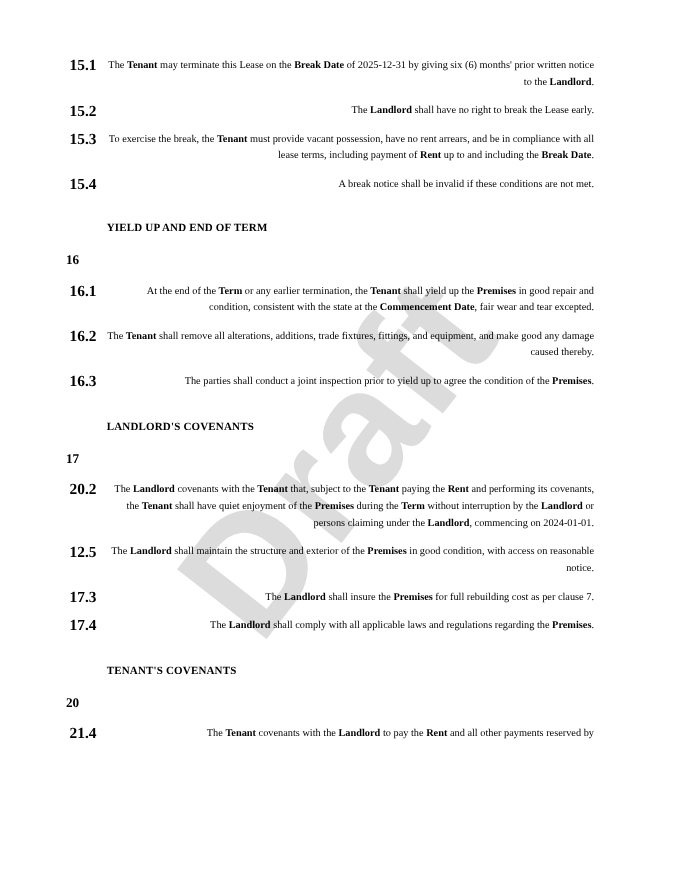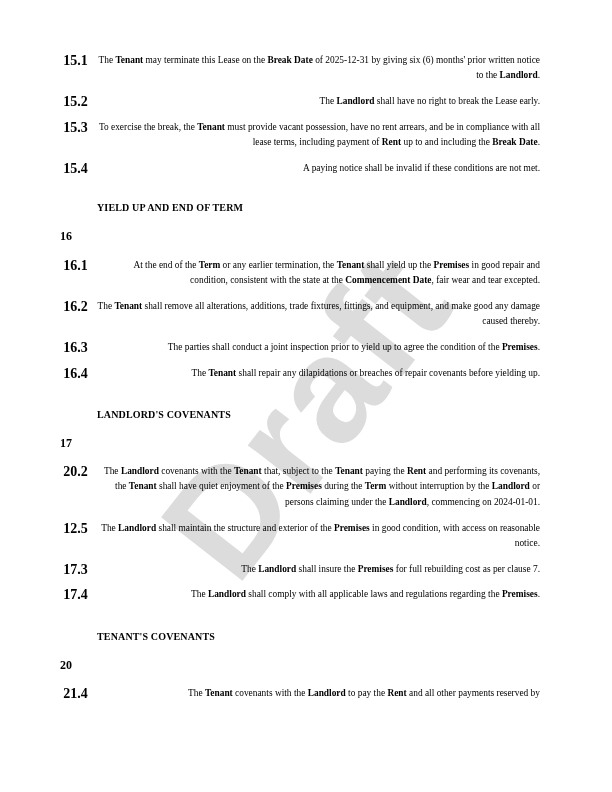--- a/index.html
+++ b/index.html
@@ -125,41 +125,37 @@
       <div class="clause">
         <div class="clause-num">15.2</div>
         <div class="clause-body"><span>The </span><b>Landlord</b><span> shall have no right to break the Lease early.</span></div>
       </div>
       <div class="clause">
         <div class="clause-num">15.3</div>
         <div class="clause-body"><span>To exercise the break, the </span><b>Tenant</b><span> must provide vacant possession, have no rent arrears, and be in compliance with all lease terms, including payment of </span><b>Rent</b><span> up to and including the </span><b>Break Date</b><span>.</span></div>
       </div>
       <div class="clause">
         <div class="clause-num">15.4</div>
-        <div class="clause-body"><span>A paying notice shall be invalid if these conditions are not met.</span></div>
+        <div class="clause-body"><span>A break notice shall be invalid if these conditions are not met.</span></div>
       </div>
       <div class="section-head first">
         <div class="sec-num">16</div>
         <div class="sec-title">YIELD UP AND END OF TERM</div>
       </div>
       <div class="clause">
         <div class="clause-num">16.1</div>
         <div class="clause-body"><span>At the end of the </span><b>Term</b><span> or any earlier termination, the </span><b>Tenant</b><span> shall yield up the </span><b>Premises</b><span> in good repair and condition, consistent with the state at the </span><b>Commencement Date</b><span>, fair wear and tear excepted.</span></div>
       </div>
       <div class="clause">
         <div class="clause-num">16.2</div>
         <div class="clause-body"><span>The </span><b>Tenant</b><span> shall remove all alterations, additions, trade fixtures, fittings, and equipment, and make good any damage caused thereby.</span></div>
       </div>
       <div class="clause">
         <div class="clause-num">16.3</div>
         <div class="clause-body"><span>The parties shall conduct a joint inspection prior to yield up to agree the condition of the </span><b>Premises</b><span>.</span></div>
-      </div>
-      <div class="clause">
-        <div class="clause-num">16.4</div>
-        <div class="clause-body"><span>The </span><b>Tenant</b><span> shall repair any dilapidations or breaches of repair covenants before yielding up.</span></div>
       </div>
       <div class="section-head">
         <div class="sec-num">17</div>
         <div class="sec-title">LANDLORD'S COVENANTS</div>
       </div>
       <div class="clause">
         <div class="clause-num">20.2</div>
         <div class="clause-body"><span>The </span><b>Landlord</b><span> covenants with the </span><b>Tenant</b><span> that, subject to the </span><b>Tenant</b><span> paying the </span><b>Rent</b><span> and performing its covenants, the </span><b>Tenant</b><span> shall have quiet enjoyment of the </span><b>Premises</b><span> during the </span><b>Term</b><span> without interruption by the </span><b>Landlord</b><span> or persons claiming under the </span><b>Landlord</b><span>, commencing on 2024-01-01.</span></div>
       </div>
       <div class="clause">

